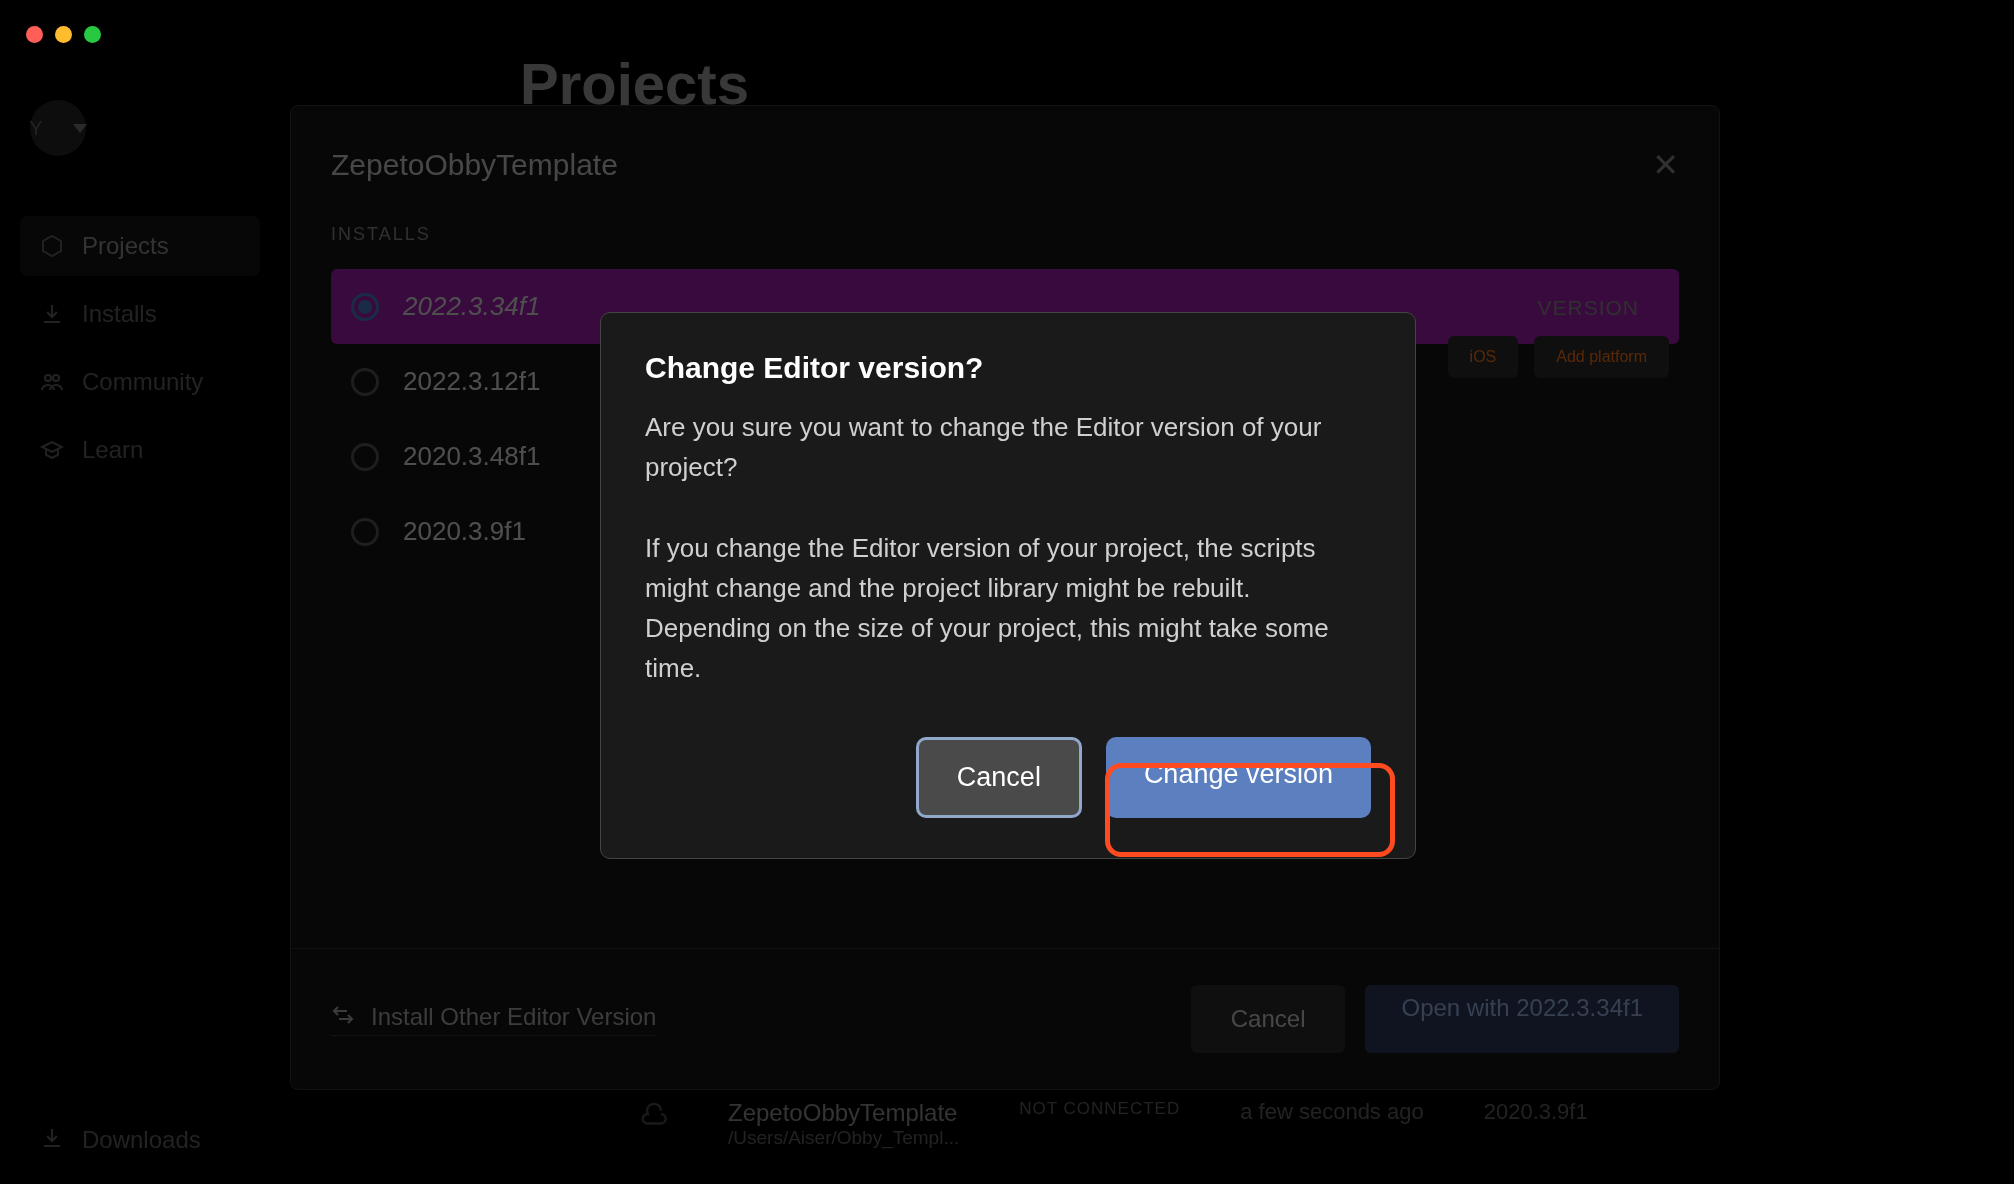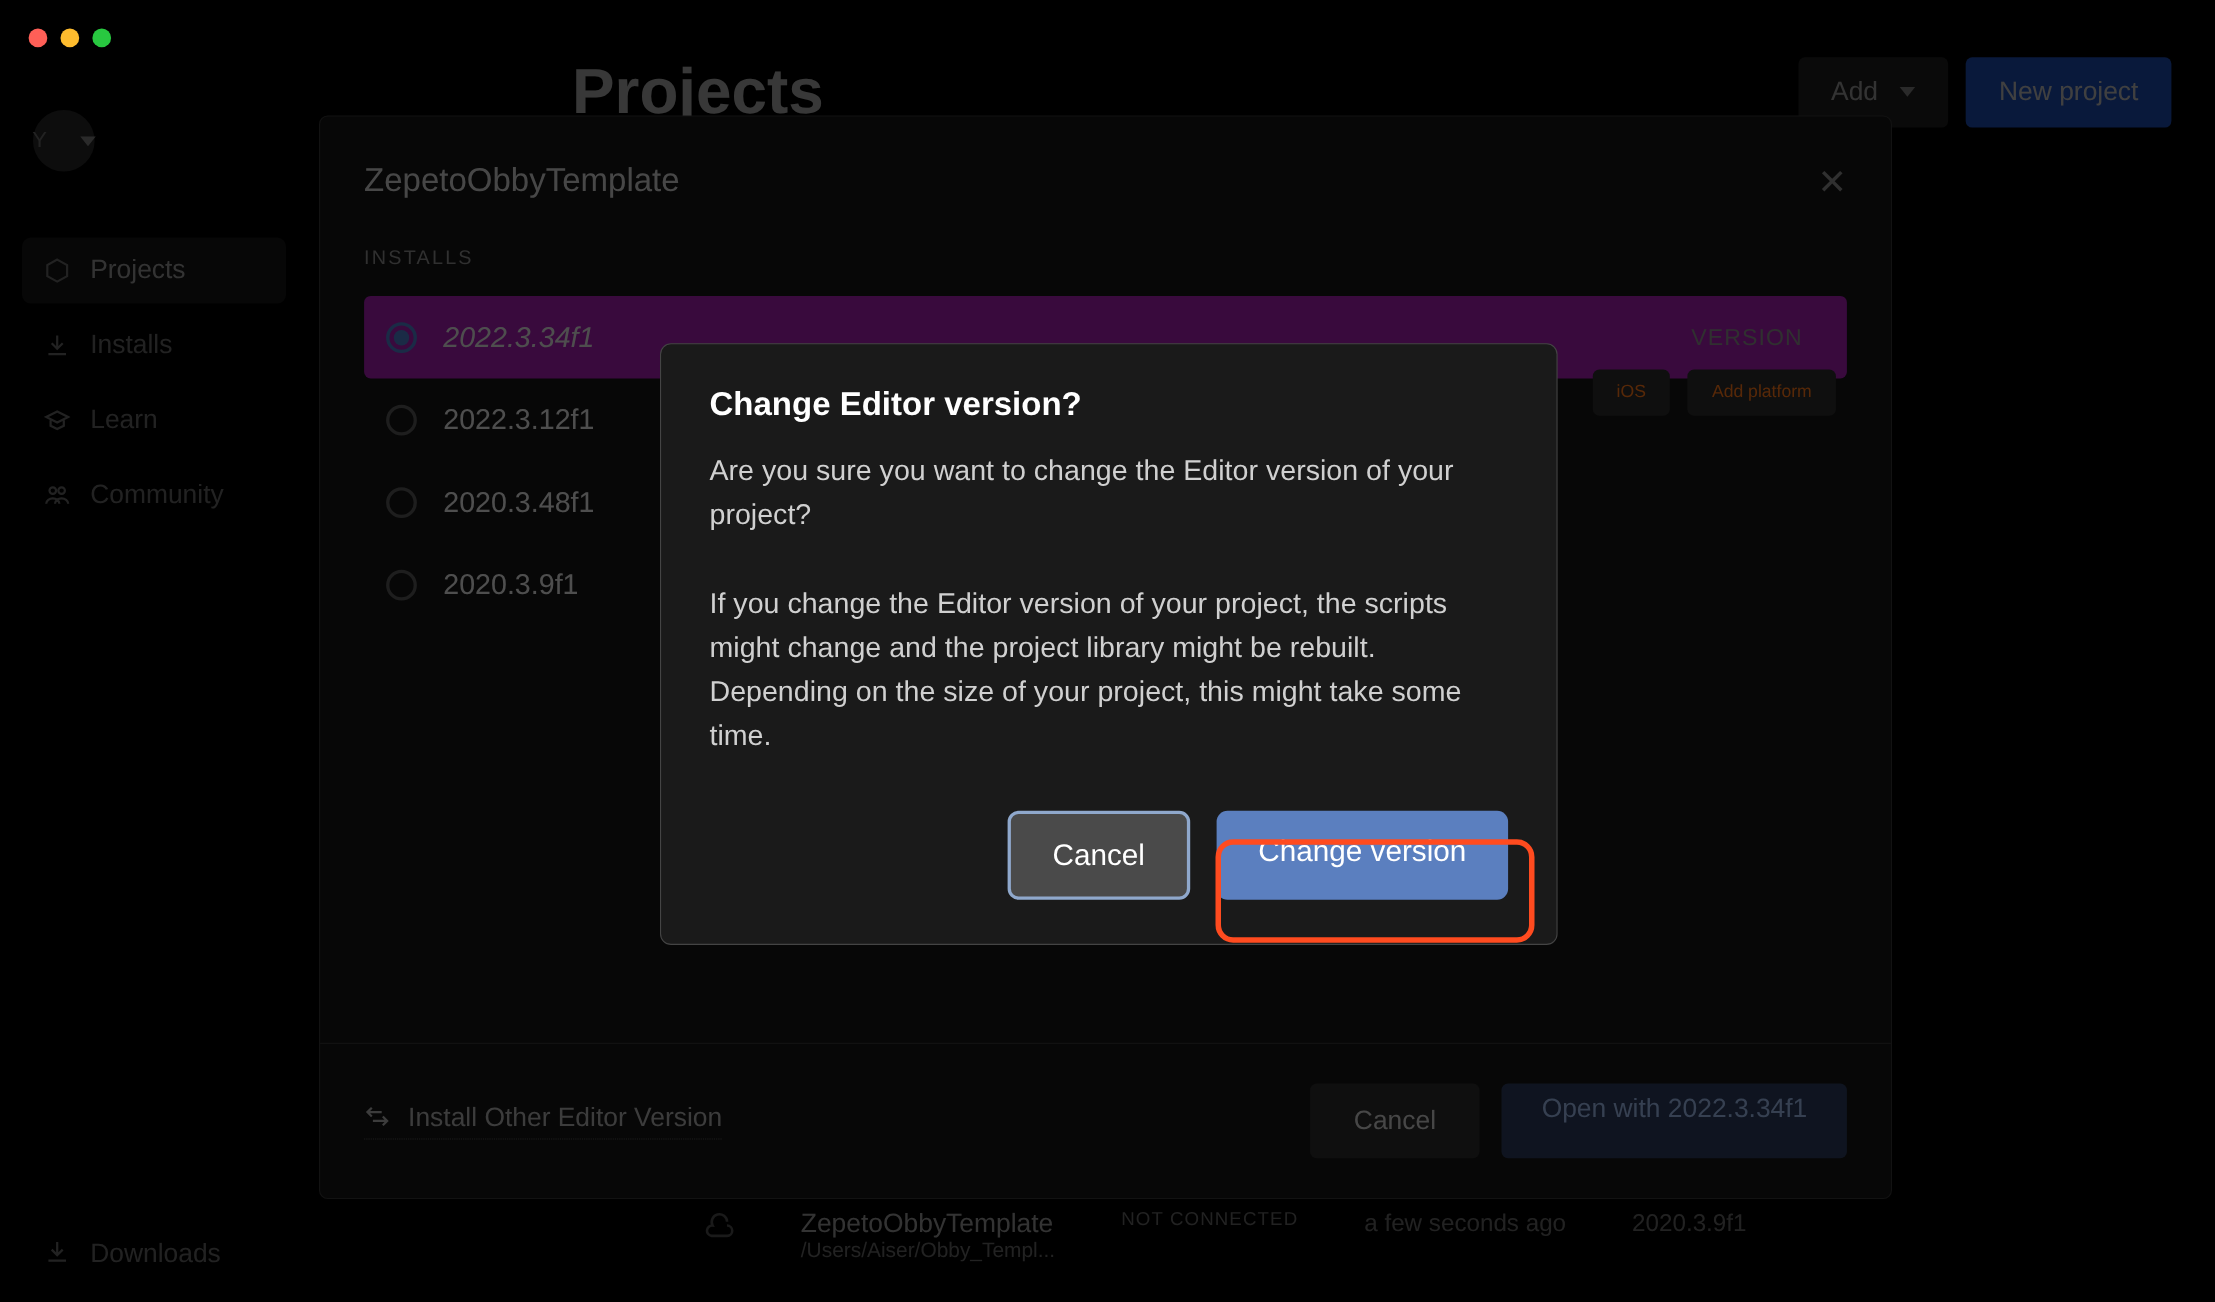--- a/index.html
+++ b/index.html
@@ -321,43 +321,36 @@
       <span>Projects</span>
     </div>
     <div class="sidebar-item">
       <svg class="sidebar-icon" viewBox="0 0 24 24" fill="none" stroke="#888" stroke-width="2">
           <path d="M12 3v12m-5-5l5 5 5-5M4 20h16"></path>
         </svg>
       <span>Installs</span>
     </div>
     <div class="sidebar-item">
       <svg class="sidebar-icon" viewBox="0 0 24 24" fill="none" stroke="#888" stroke-width="2">
-          <path d="M2 9l10-5 10 5-10 5L2 9z M6 12v5l6 3 6-3v-5"></path>
-        </svg>
-      <span>Learn</span>
-    </div>
-    <div class="sidebar-item">
-      <svg class="sidebar-icon" viewBox="0 0 24 24" fill="none" stroke="#888" stroke-width="2">
           <circle cx="8" cy="8" r="3"></circle>
           <circle cx="16" cy="8" r="3"></circle>
           <path d="M2 20c0-3 3-5 6-5s6 2 6 5M10 20c0-3 3-5 6-5s6 2 6 5"></path>
         </svg>
       <span>Community</span>
     </div>
+    <div class="sidebar-item">
+      <svg class="sidebar-icon" viewBox="0 0 24 24" fill="none" stroke="#888" stroke-width="2">
+          <path d="M2 9l10-5 10 5-10 5L2 9z M6 12v5l6 3 6-3v-5"></path>
+        </svg>
+      <span>Learn</span>
+    </div>
   </div>
 
   <div class="main-header">
     <div class="page-title">Projects</div>
-    <div class="header-buttons">
-      <div class="btn-add">
-        <span>Add</span>
-        <span class="chevron-down"></span>
-      </div>
-      <div class="btn-new-project">New project</div>
-    </div>
   </div>
 
   <div class="downloads-row">
     <svg class="sidebar-icon" viewBox="0 0 24 24" fill="none" stroke="#888" stroke-width="2">
         <path d="M12 3v12m-5-5l5 5 5-5M4 20h16"></path>
       </svg>
     <span>Downloads</span>
   </div>
 
   <div class="project-row-bg">

